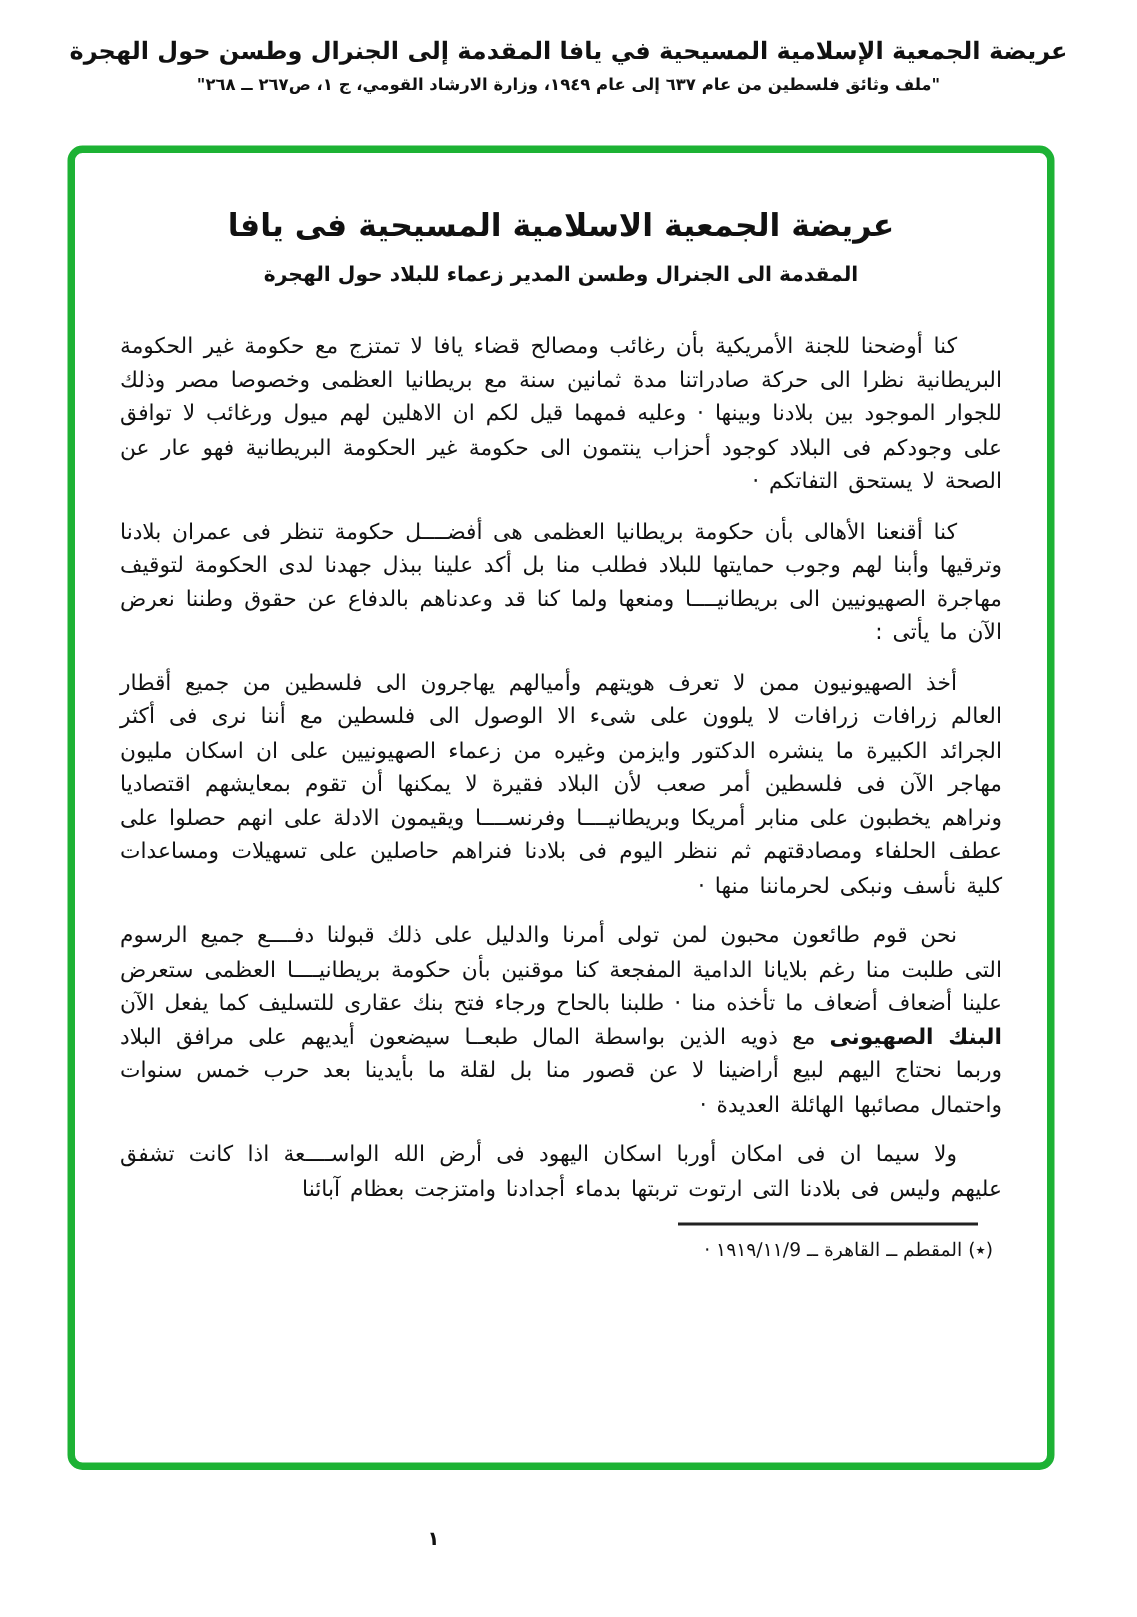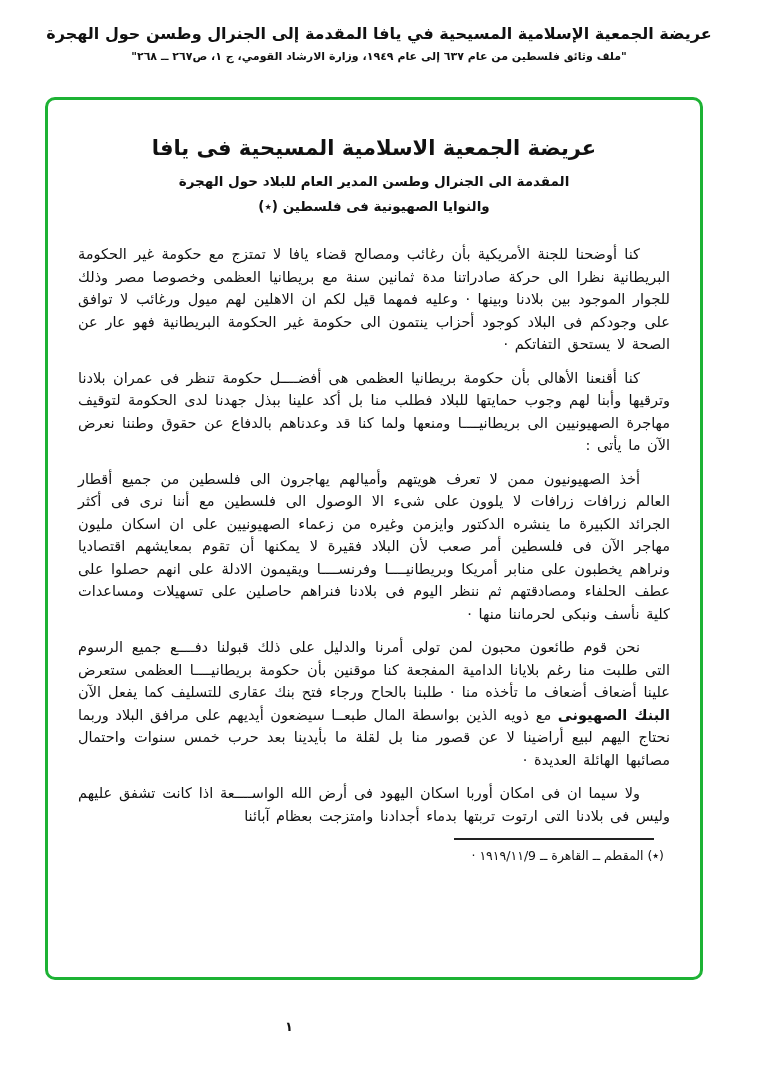--- a/index.html
+++ b/index.html
@@ -14,21 +14,21 @@
   }
   .hdr { text-align:center; padding-top:24px; }
   .hdr-title { font-size:16px; font-weight:bold; letter-spacing:0; }
   .hdr-source { font-size:11px; font-weight:bold; margin-top:7px; }
 
   .frame {
     position:absolute;
     left:45px; top:97px;
     width:658px; height:883px;
     box-sizing:border-box;
-    border:3px solid #a3a3a3;
+    border:5px solid #a3a3a3;
     border-radius:10px;
     padding:36px 30px 0 30px;
     background:#ffffff;
   }
   .doc-title { font-size:21px; font-weight:bold; text-align:center; margin:0; }
   .doc-sub { font-size:13.5px; font-weight:bold; text-align:center; margin-top:13px; }
   .doc-sub2 { margin-top:9px; }
   .doc-city { font-size:14px; font-weight:bold; text-align:center; margin-top:11px; }
 
   .body-text {
@@ -60,22 +60,21 @@
 
 <div class="page" style="color: rgb(17, 17, 17);">
 
   <div class="hdr">
     <div class="hdr-title">عريضة الجمعية الإسلامية المسيحية في يافا المقدمة إلى الجنرال وطسن حول الهجرة</div>
     <div class="hdr-source">"ملف وثائق فلسطين من عام ٦٣٧ إلى عام ١٩٤٩، وزارة الارشاد القومي، ج ١، ص٢٦٧ ــ ٢٦٨"</div>
   </div>
 
   <div class="frame" style="border-color: rgb(29, 178, 52);">
     <h1 class="doc-title">عريضة الجمعية الاسلامية المسيحية فى يافا</h1>
-    <div class="doc-sub">المقدمة الى الجنرال وطسن المدير العام للبلاد حول الهجرة</div>
-    <div class="doc-sub doc-sub2">والنوايا الصهيونية فى فلسطين (٭)</div>
+    <div class="doc-sub">المقدمة الى الجنرال وطسن المدير زعماء للبلاد حول الهجرة</div>
 
     <div class="body-text">
         <p class="para"><span>كنا أوضحنا للجنة الأمريكية بأن رغائب ومصالح قضاء يافا لا تمتزج مع حكومة غير الحكومة البريطانية نظرا الى حركة صادراتنا مدة ثمانين سنة مع بريطانيا العظمى وخصوصا مصر وذلك للجوار الموجود بين بلادنا وبينها · وعليه فمهما قيل لكم ان الاهلين لهم ميول ورغائب لا توافق على وجودكم فى البلاد كوجود أحزاب ينتمون الى حكومة غير الحكومة البريطانية فهو عار عن الصحة لا يستحق التفاتكم ·</span></p>
         <p class="para"><span>كنا أقنعنا الأهالى بأن حكومة بريطانيا العظمى هى أفضــــل حكومة تنظر فى عمران بلادنا وترقيها وأبنا لهم وجوب حمايتها للبلاد فطلب منا بل أكد علينا ببذل جهدنا لدى الحكومة لتوقيف مهاجرة الصهيونيين الى بريطانيــــا ومنعها ولما كنا قد وعدناهم بالدفاع عن حقوق وطننا نعرض الآن ما يأتى :</span></p>
         <p class="para"><span>أخذ الصهيونيون ممن لا تعرف هويتهم وأميالهم يهاجرون الى فلسطين من جميع أقطار العالم زرافات زرافات لا يلوون على شىء الا الوصول الى فلسطين مع أننا نرى فى أكثر الجرائد الكبيرة ما ينشره الدكتور وايزمن وغيره من زعماء الصهيونيين على ان اسكان مليون مهاجر الآن فى فلسطين أمر صعب لأن البلاد فقيرة لا يمكنها أن تقوم بمعايشهم اقتصاديا ونراهم يخطبون على منابر أمريكا وبريطانيــــا وفرنســــا ويقيمون الادلة على انهم حصلوا على عطف الحلفاء ومصادقتهم ثم ننظر اليوم فى بلادنا فنراهم حاصلين على تسهيلات ومساعدات كلية نأسف ونبكى لحرماننا منها ·</span></p>
         <p class="para"><span>نحن قوم طائعون محبون لمن تولى أمرنا والدليل على ذلك قبولنا دفــــع جميع الرسوم التى طلبت منا رغم بلايانا الدامية المفجعة كنا موقنين بأن حكومة بريطانيــــا العظمى ستعرض علينا أضعاف أضعاف ما تأخذه منا · طلبنا بالحاح ورجاء فتح بنك عقارى للتسليف كما يفعل الآن </span><span class="bold">البنك الصهيونى</span><span> مع ذويه الذين بواسطة المال طبعــا سيضعون أيديهم على مرافق البلاد وربما نحتاج اليهم لبيع أراضينا لا عن قصور منا بل لقلة ما بأيدينا بعد حرب خمس سنوات واحتمال مصائبها الهائلة العديدة ·</span></p>
         <p class="para"><span>ولا سيما ان فى امكان أوربا اسكان اليهود فى أرض الله الواســــعة اذا كانت تشفق عليهم وليس فى بلادنا التى ارتوت تربتها بدماء أجدادنا وامتزجت بعظام آبائنا</span></p>
       </div>
 
     <div class="footnote-rule"></div>

